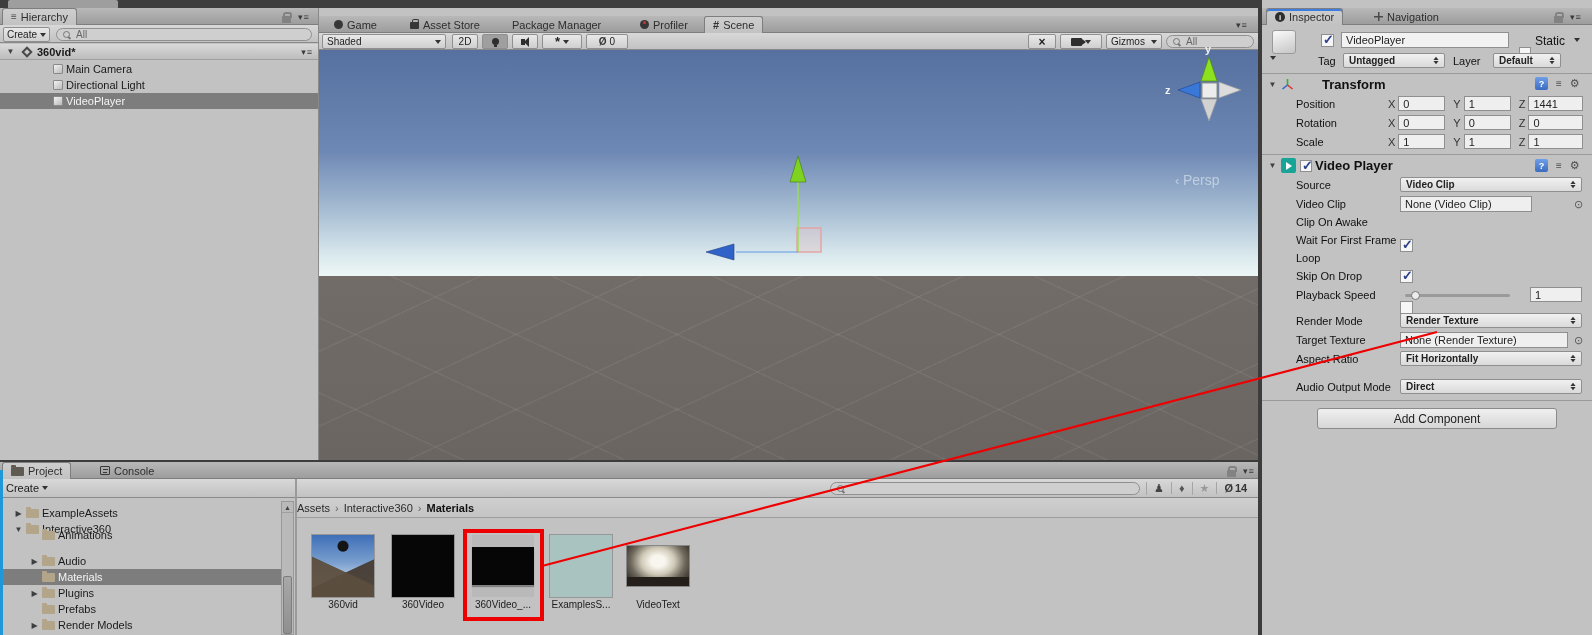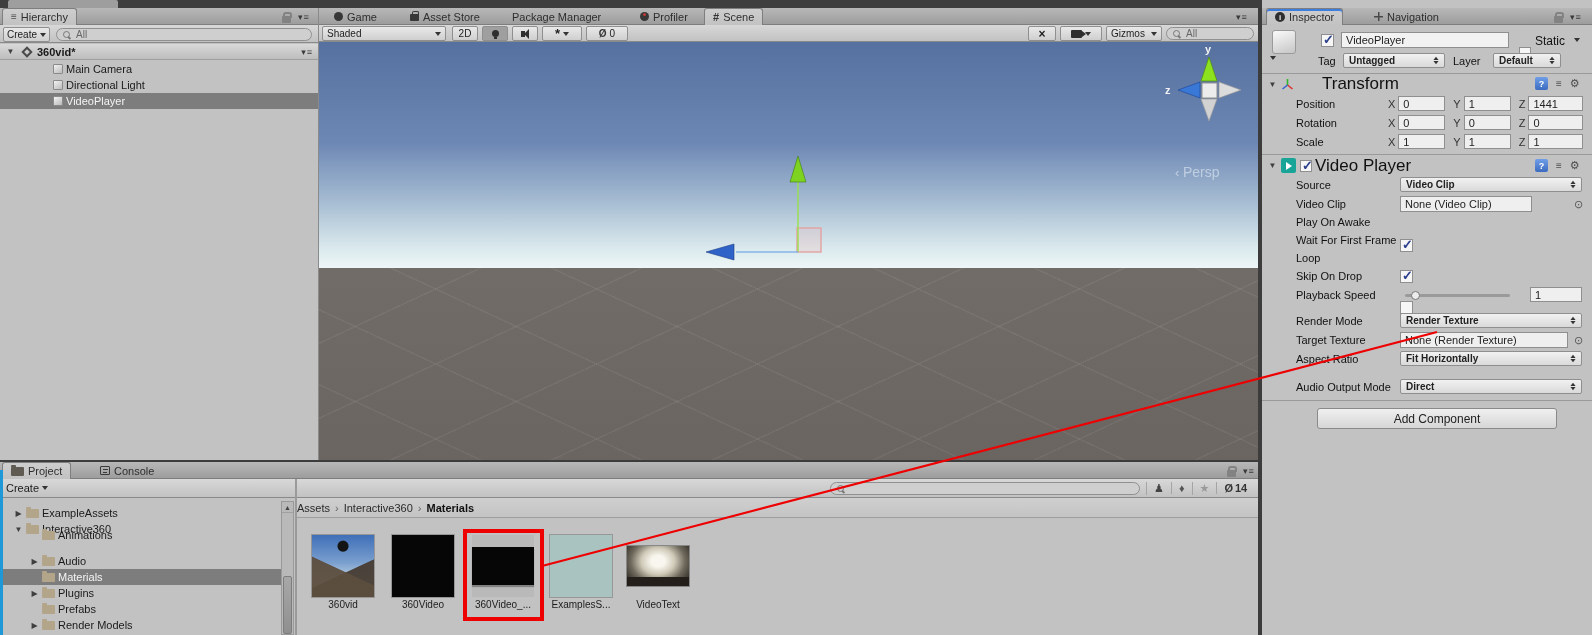--- a/index.html
+++ b/index.html
@@ -49,21 +49,21 @@
   .spk{width:4px;height:6px;background:#2e2e2e;position:relative;flex:0 0 auto;margin-right:5px}
   .spk::before{content:"";position:absolute;left:3px;top:-2px;width:0;height:0;border-top:5px solid transparent;border-bottom:5px solid transparent;border-right:5px solid #2e2e2e}
   .camv{width:11px;height:8px;background:#2e2e2e;border-radius:1px;position:relative;flex:0 0 auto}
   .camv::after{content:"";position:absolute;right:-4px;top:1px;width:0;height:0;border-top:3px solid transparent;border-bottom:3px solid transparent;border-left:4px solid #2e2e2e}
   .vpic{width:15px;height:15px;border-radius:2px;background:#18a497;display:flex;align-items:center;justify-content:center;flex:0 0 auto}
   .vpic::after{content:"";width:0;height:0;border-left:6px solid #fff;border-top:4px solid transparent;border-bottom:4px solid transparent;margin-left:1px}
   .helpic{width:13px;height:13px;border-radius:2px;background:linear-gradient(#6f9ee8,#3c6cc0);color:#fff;font-size:9px;font-weight:bold;display:flex;align-items:center;justify-content:center}
   .gear{font-size:11px;color:#4f4f4f;line-height:1}
   .preset{font-size:10px;color:#4f4f4f;font-weight:bold;line-height:1}
   .picker{font-size:11px;color:#555;line-height:1}
-  .comp-title{font-weight:normal;font-size:17px;color:#111;white-space:nowrap}
+  .comp-title{font-weight:bold;font-size:13px;color:#111;white-space:nowrap}
   .hicons{position:absolute;display:flex;gap:8px;align-items:center}
   .treerow{position:absolute;height:16px;display:flex;align-items:center;gap:3px;width:281px;font-size:11px}
   .arrow{font-size:8px;color:#3f3f3f;width:9px;text-align:center;flex:0 0 auto}
   .thumb{position:absolute;width:62px;height:62px;box-shadow:0 0 0 1px rgba(0,0,0,.22)}
   .t-label{position:absolute;width:78px;text-align:center;font-size:10px;color:#1c1c1c;white-space:nowrap}
   .th1{background:radial-gradient(circle at 50% 18%,#141414 0 5px,transparent 6px),linear-gradient(205deg,transparent 55%,rgba(92,78,62,.95) 56%),linear-gradient(155deg,transparent 58%,rgba(70,60,50,.95) 59%),linear-gradient(180deg,#3f6fb8 0%,#7ba0cf 45%,#c7d8e4 75%,#cfcfc8 100%)}
   .th2{background:#060606}
   .th3{background:#b9b9b9;box-shadow:none}
   .th3-in{position:absolute;left:0;top:12px;width:62px;height:38px;background:#060606;box-shadow:0 2px 1px rgba(0,0,0,.3)}
   .th4{background:#a9c4c0}
@@ -127,21 +127,21 @@
     <div class="treerow" style="left:0;top:69px;width:318px">
       <span class="cube" style="margin-left:53px"></span>
       <span>Directional Light</span>
     </div>
     <div class="treerow sel" style="left:0;top:85px;width:318px">
       <span class="cube" style="margin-left:53px"></span>
       <span>VideoPlayer</span>
     </div>
   </div>
 
-  <div class="abs" style="left:318px;top:0;width:1047px;height:462px">
+  <div class="abs" style="left:318px;top:8px;width:1047px;height:462px">
     <div class="abs tabbar" style="left:0;top:8px;width:940px;height:17px">
       <div class="abs tab" style="left:8px">
         <span class="circ"></span>
         <span>Game</span>
       </div>
       <div class="abs tab" style="left:84px">
         <span class="bag"></span>
         <span>Asset Store</span>
       </div>
       <div class="abs tab" style="left:186px">
@@ -444,21 +444,21 @@
           <span class="tri-dn"></span>
         </span>
     </div>
 
     <span class="abs lbl" style="left:34px;top:198px">Video Clip</span>
     <div class="abs fld" style="left:138px;top:196px;width:132px">
       <span>None (Video Clip)</span>
     </div>
     <span class="abs picker" style="left:312px;top:199px">⊙</span>
 
-    <span class="abs lbl" style="left:34px;top:216px">Play On Awake</span>
+    <span class="abs lbl" style="left:34px;top:216px">Clip On Awake</span>
     <div class="abs cb on" style="left:138px;top:214px"></div>
 
     <span class="abs lbl" style="left:34px;top:234px">Wait For First Frame</span>
     <div class="abs cb on" style="left:138px;top:232px"></div>
 
     <span class="abs lbl" style="left:34px;top:252px">Loop</span>
     <div class="abs cb" style="left:138px;top:250px"></div>
 
     <span class="abs lbl" style="left:34px;top:270px">Skip On Drop</span>
     <div class="abs cb on" style="left:138px;top:268px"></div>

